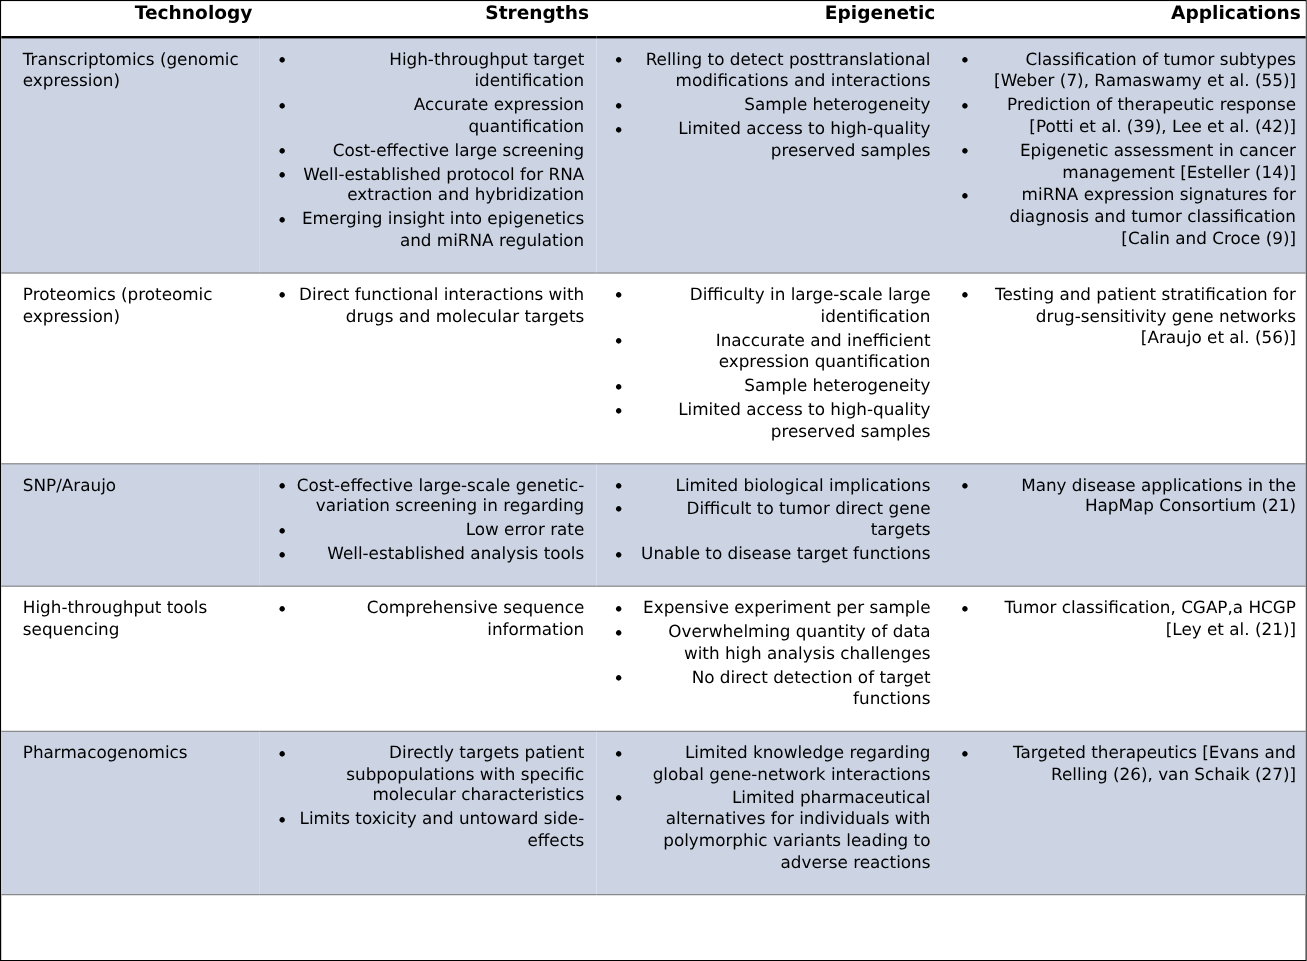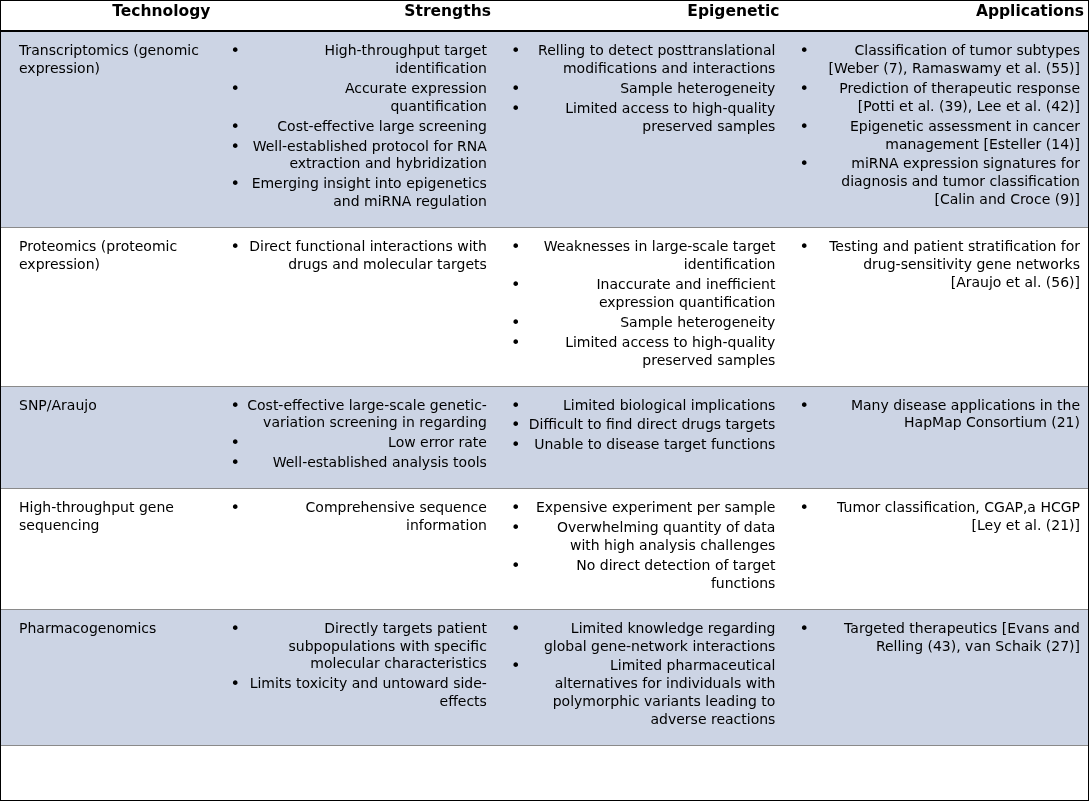--- a/index.html
+++ b/index.html
@@ -128,21 +128,21 @@
 
       <tr class="plain">
         <td class="tech">Proteomics (proteomic expression)</td>
         <td>
           <ul class="bullets">
             <li>Direct functional interactions with drugs and molecular targets</li>
           </ul>
         </td>
         <td>
           <ul class="bullets">
-            <li>Weaknesses in large-scale target identification</li>
+            <li>Difficulty in large-scale large identification</li>
             <li>Inaccurate and inefficient expression quantification</li>
             <li>Sample heterogeneity</li>
             <li>Limited access to high-quality preserved samples</li>
           </ul>
         </td>
         <td>
           <ul class="bullets">
             <li>Testing and patient stratification for drug-sensitivity gene networks [Araujo et al. (56)]</li>
           </ul>
         </td>
@@ -153,33 +153,33 @@
         <td>
           <ul class="bullets">
             <li>Cost-effective large-scale genetic-variation screening in regarding</li>
             <li>Low error rate</li>
             <li>Well-established analysis tools</li>
           </ul>
         </td>
         <td>
           <ul class="bullets">
             <li>Limited biological implications</li>
-            <li>Difficult to find direct drugs targets</li>
+            <li>Difficult to tumor direct gene targets</li>
             <li>Unable to disease target functions</li>
           </ul>
         </td>
         <td>
           <ul class="bullets">
             <li>Many disease applications in the HapMap Consortium (21)</li>
           </ul>
         </td>
       </tr>
 
       <tr class="plain">
-        <td class="tech">High-throughput gene sequencing</td>
+        <td class="tech">High-throughput tools sequencing</td>
         <td>
           <ul class="bullets">
             <li>Comprehensive sequence information</li>
           </ul>
         </td>
         <td>
           <ul class="bullets">
             <li>Expensive experiment per sample</li>
             <li>Overwhelming quantity of data with high analysis challenges</li>
             <li>No direct detection of target functions</li>
@@ -201,21 +201,21 @@
           </ul>
         </td>
         <td>
           <ul class="bullets">
             <li>Limited knowledge regarding global gene-network interactions</li>
             <li>Limited pharmaceutical alternatives for individuals with polymorphic variants leading to adverse reactions</li>
           </ul>
         </td>
         <td>
           <ul class="bullets">
-            <li>Targeted therapeutics [Evans and Relling (43), van Schaik (27)]</li>
+            <li>Targeted therapeutics [Evans and Relling (26), van Schaik (27)]</li>
           </ul>
         </td>
       </tr>
 
     </tbody>
   </table>
 
 </div>
 
 </body></html>

